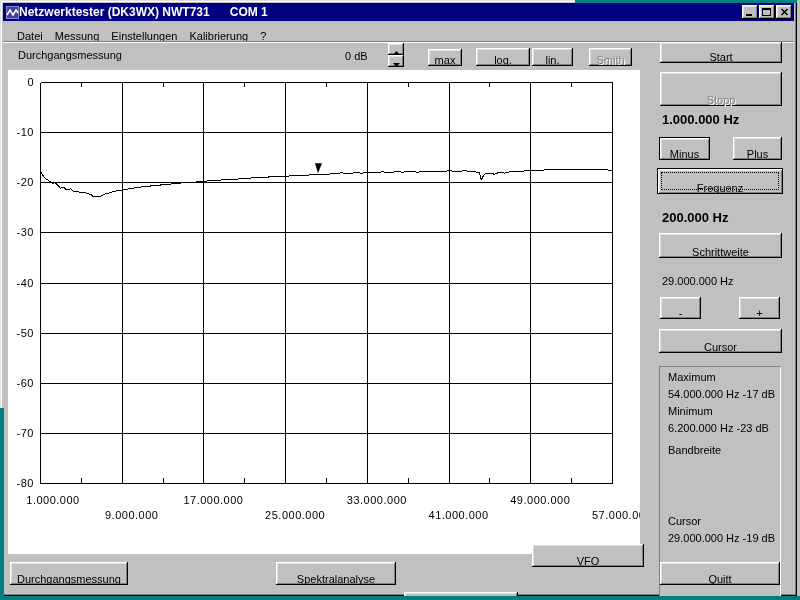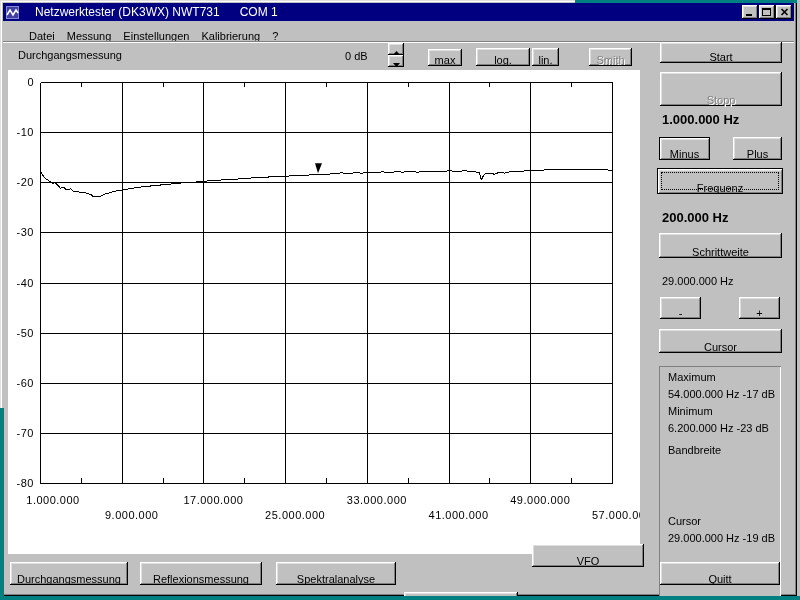--- a/index.html
+++ b/index.html
@@ -10,25 +10,25 @@
   .b{position:absolute;background:#c0c0c0;display:flex;align-items:flex-end;justify-content:center;
      font-size:11px;white-space:nowrap;cursor:default;user-select:none;
      box-shadow:inset -1px -1px 0 #000,inset 1px 1px 0 #fff,inset -2px -2px 0 #808080,inset 2px 2px 0 #dfdfdf}
   .b .ac{text-decoration:underline}
   .b.out{box-shadow:inset 0 0 0 1px #000,inset 2px 2px 0 #fff,inset -2px -2px 0 #808080,inset 3px 3px 0 #dfdfdf}
   .b.dis span{color:#808080;text-shadow:1px 1px 0 #fff}
   .focus{position:absolute;left:4px;top:4px;right:4px;bottom:4px;border:1px dotted #000;pointer-events:none}
   #win{position:absolute;left:0;top:0;width:797px;height:596px;background:#c0c0c0;
        box-shadow:inset 1px 1px 0 #dfdfdf,inset 2px 2px 0 #fff,inset -1px -1px 0 #000,inset -2px -2px 0 #808080}
   .titlebar{position:absolute;left:3px;top:3px;width:791px;height:18px;background:#000080;display:flex;align-items:center}
-  .title{color:#fff;font-weight:normal;font-size:12px;white-space:pre;margin-left:16px}
+  .title{color:#fff;font-weight:bold;font-size:12px;white-space:pre;margin-left:0}
   .winbtns{margin-left:auto;margin-right:2px;display:flex;gap:1px}
   .wb{position:relative;width:16px;height:14px;background:#c0c0c0;display:flex;align-items:center;justify-content:center;
       box-shadow:inset -1px -1px 0 #000,inset 1px 1px 0 #fff,inset -2px -2px 0 #808080,inset 2px 2px 0 #dfdfdf}
-  .menubar{position:absolute;left:3px;top:22px;width:791px;height:28px;display:flex;align-items:center;padding-left:20px;font-size:11px}
+  .menubar{position:absolute;left:3px;top:22px;width:791px;height:28px;display:flex;align-items:center;padding-left:8px;font-size:11px}
   .mi{padding:2px 6px;white-space:nowrap}
   .mi .ac{text-decoration:underline}
   .sep{position:absolute;left:3px;top:41px;width:791px;height:2px;border-top:1px solid #808080;border-bottom:1px solid #fff}
   #chart{position:absolute;left:8px;top:70px;width:632px;height:484px;background:#fff;overflow:hidden}
   #chart-svg text{font-family:"Liberation Sans",sans-serif;font-size:11px;fill:#000;letter-spacing:0.5px}
   .infopanel{position:absolute;left:659px;top:366px;width:122px;height:236px;background:#c0c0c0;
              box-shadow:inset 1px 1px 0 #808080,inset -1px -1px 0 #fff}
   .infopanel span{position:absolute;left:9px;font-size:11px;white-space:nowrap}
   .strip{position:absolute;z-index:50}
 </style>
@@ -89,21 +89,21 @@
   <span class="b" style="left:428px;top:49px;width:34px;height:17px">
       <span>max</span>
       <span class="ac"></span>
       <span></span>
     </span>
   <span class="b" style="left:476px;top:48px;width:54px;height:18px">
       <span>log.</span>
       <span class="ac"></span>
       <span></span>
     </span>
-  <span class="b" style="left:532px;top:48px;width:27px;height:18px">
+  <span class="b" style="left:532px;top:48px;width:41px;height:18px">
       <span>li</span>
       <span class="ac">n</span>
       <span>.</span>
     </span>
   <span class="b dis" style="left:589px;top:48px;width:43px;height:18px">
       <span>Smith</span>
       <span class="ac"></span>
       <span></span>
     </span>
 
@@ -229,25 +229,20 @@
     <span style="top:95px"></span>
     <span style="top:149px">Cursor</span>
     <span style="top:166px">29.000.000 Hz -19 dB</span>
   </div>
 
   <span class="b" style="left:10px;top:562px;width:118px;height:23px">
       <span>Durchgangsmessung</span>
       <span class="ac"></span>
       <span></span>
     </span>
-  <span class="b" style="left:140px;top:562px;width:122px;height:23px">
-      <span>Reflexionsmessung</span>
-      <span class="ac"></span>
-      <span></span>
-    </span>
   <span class="b" style="left:276px;top:562px;width:120px;height:23px">
       <span>Spektralanalyse</span>
       <span class="ac"></span>
       <span></span>
     </span>
   <span class="b" style="left:404px;top:592px;width:114px;height:39px">
       <span>Label</span>
       <span class="ac"></span>
       <span></span>
     </span>

